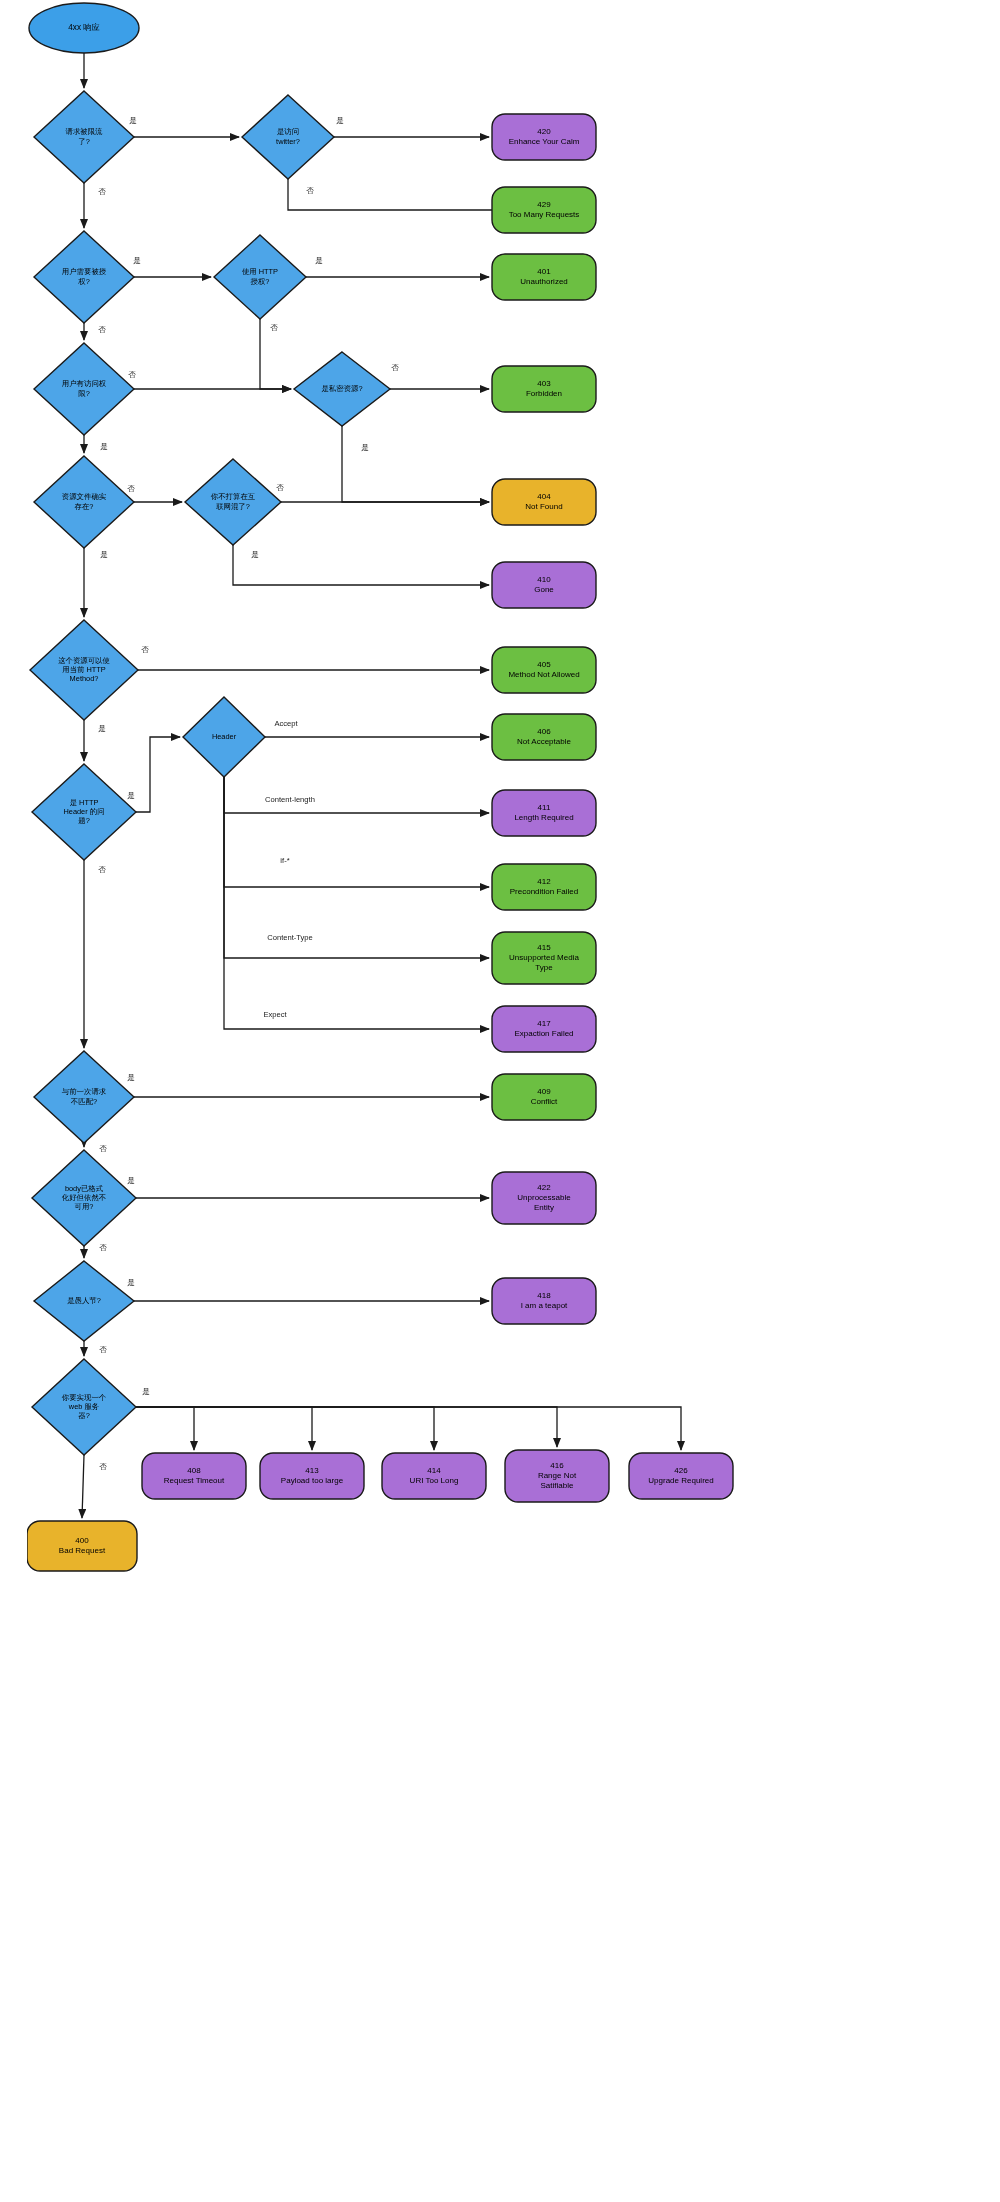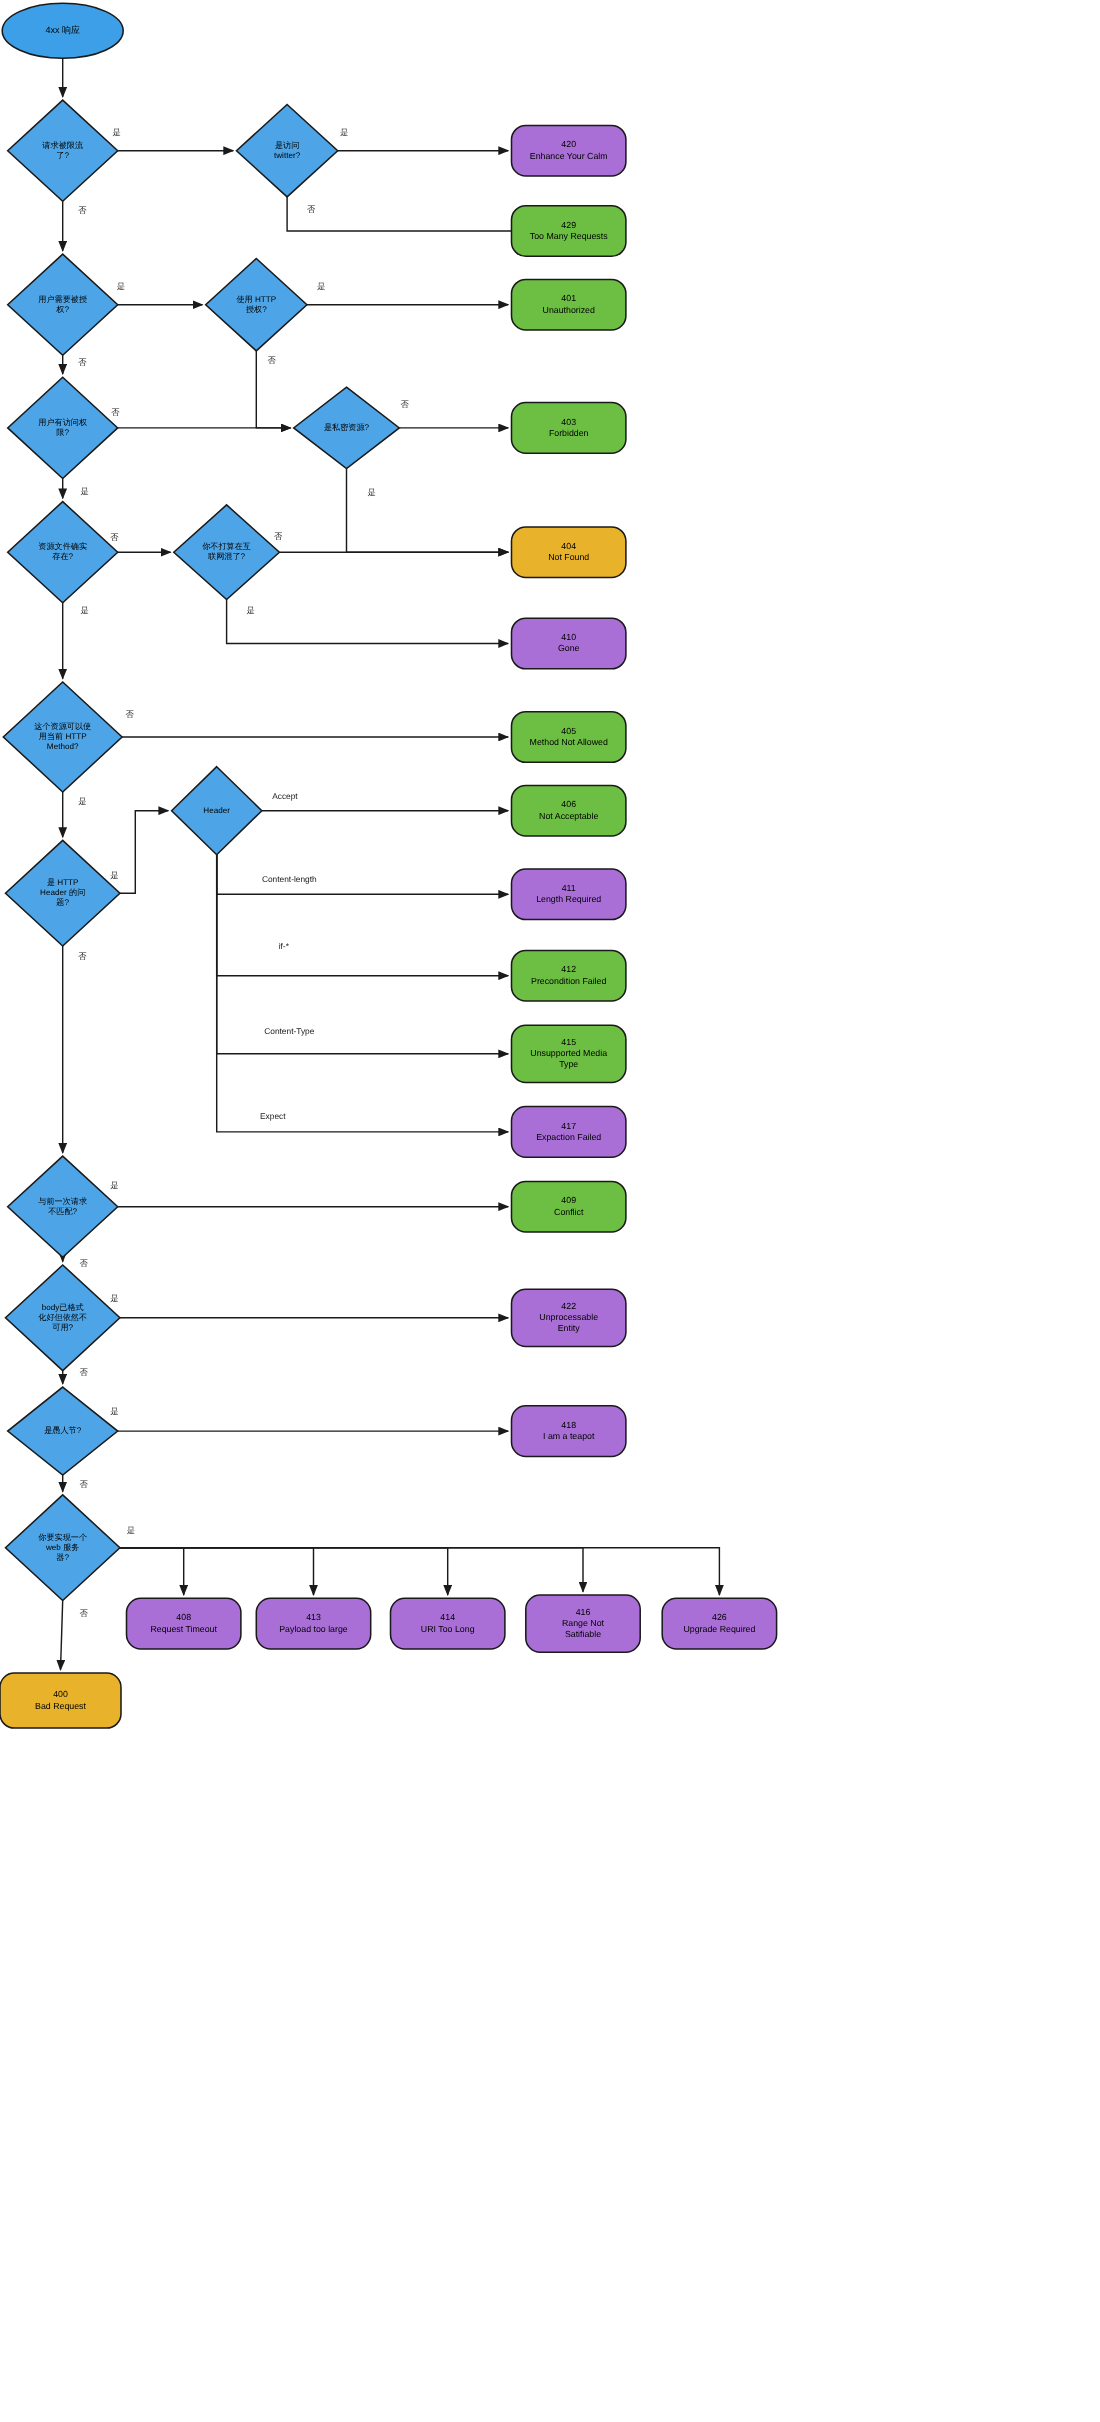--- a/index.html
+++ b/index.html
@@ -10,20 +10,21 @@
   }
   body {
     font-family: "Liberation Sans", "DejaVu Sans", sans-serif;
   }
   #canvas {
     position: relative;
     width: 869px;
     height: 2202px;
     background: #ffffff;
     overflow: hidden;
+    margin-left: 27px;
   }
   svg.diagram {
     position: absolute;
     top: 0; left: 0;
     width: 1000px;
     height: 2202px;
   }
   .node-label {
     font-family: "Liberation Sans", "DejaVu Sans", sans-serif;
     fill: #000000;

